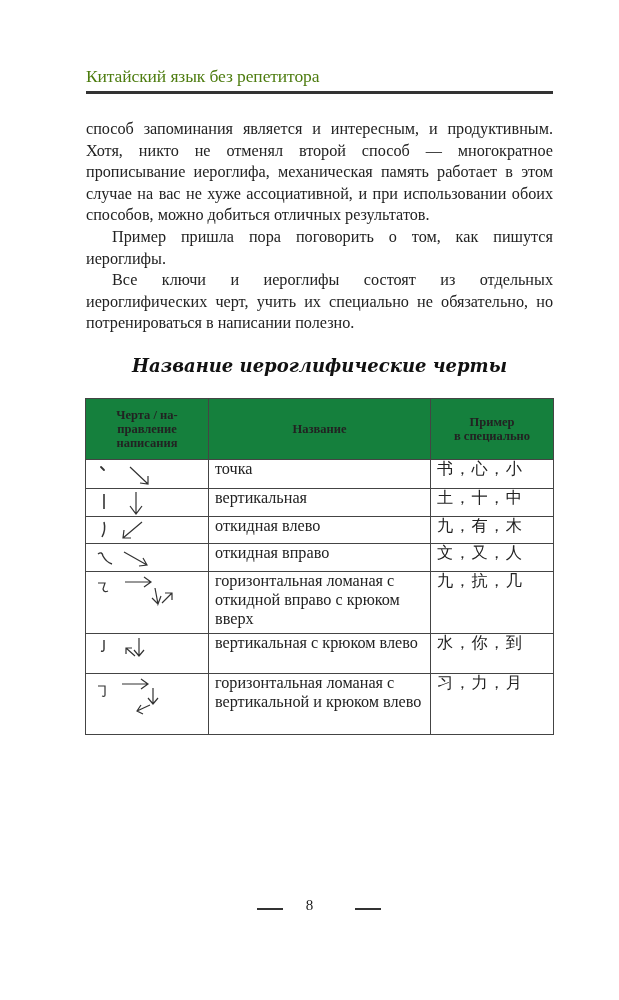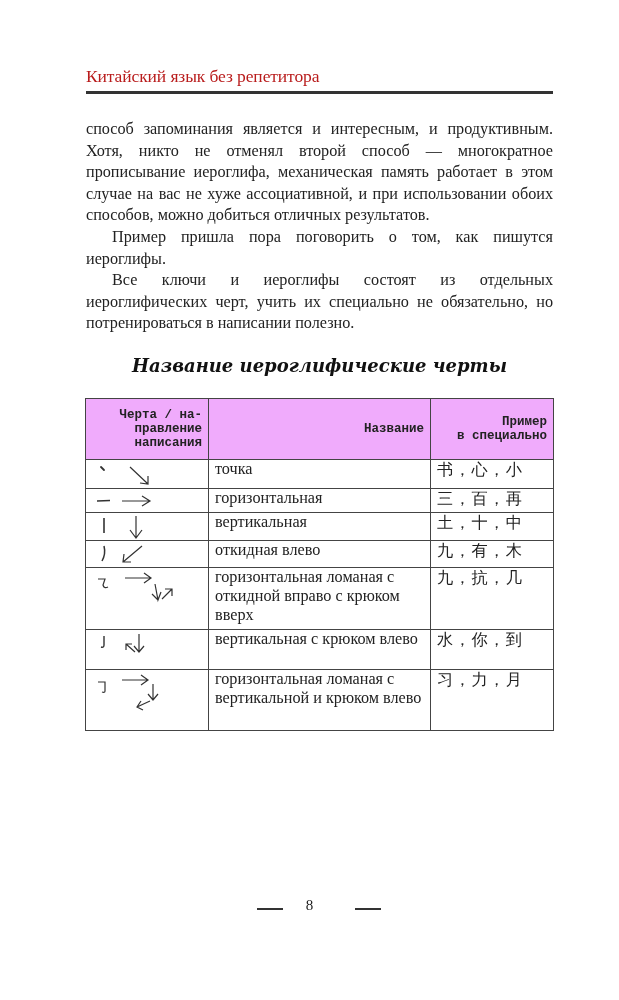--- a/index.html
+++ b/index.html
@@ -1,35 +1,35 @@
 <!DOCTYPE html>
 <html><head>
 <meta charset="utf-8">
 <style>
   html, body { margin:0; padding:0; background:#fff; }
   body { width:619px; height:1000px; position:relative; overflow:hidden;
          font-family:"DejaVu Serif", "Liberation Serif", serif; color:#1a1a1a; }
   .running-head { position:absolute; left:86px; top:66px; font-family:"Liberation Serif", serif;
-                  font-size:17.5px; color:#b91c1c; letter-spacing:-0.1px; }
+                  font-size:17.5px; color:#4d7c0f; letter-spacing:-0.1px; }
   .head-rule { position:absolute; left:86px; top:91px; width:467px; height:2.5px; background:#333; }
   .body-text { position:absolute; left:86px; top:119px; width:467px; font-family:"Liberation Serif", serif;
                font-size:16.2px; line-height:21.6px; text-align:justify; color:#222; }
   .body-text p { margin:0; }
   .body-text p.indent { text-indent:26px; }
   .section-title { position:absolute; left:86px; top:355px; width:467px; text-align:center;
                    font-family:"DejaVu Serif", serif; font-style:italic; font-weight:bold;
                    font-size:18px; color:#111; }
   table.strokes { position:absolute; left:85px; top:398px; width:469px; border-collapse:collapse;
                   font-family:"Liberation Serif", serif; }
   table.strokes th, table.strokes td { border:1.6px solid #444; padding:0 6px; vertical-align:top; }
-  table.strokes th { background:#f0abfc; font-family:Liberation Mono, monospace; font-weight:bold; font-size:12.5px;
-                     line-height:14px; text-align:right; vertical-align:middle; color:#222; }
+  table.strokes th { background:#15803d; font-family:Liberation Serif, serif; font-weight:bold; font-size:12.5px;
+                     line-height:14px; text-align:center; vertical-align:middle; color:#222; }
   table.strokes td { font-size:16.2px; line-height:19px; color:#222; padding-top:0; }
   td.col-stroke { width:98px; position:relative; padding:0; }
-  td.col-example { font-family:Liberation Sans, sans-serif; font-size:13.5px; color:#444; letter-spacing:1px; padding-top:3px; }
+  td.col-example { font-family:Liberation Serif, serif; font-size:13.5px; color:#444; letter-spacing:1px; padding-top:3px; }
   .stroke-svg { display:block; }
   .page-number { position:absolute; left:0; width:619px; top:897px; text-align:center;
                  font-family:"Liberation Serif", serif; font-size:15px; color:#222; }
   .deco-line { position:absolute; top:908px; height:2px; width:26px; background:#333; }
 </style>
 </head>
 <body>
 
 <div class="running-head">Китайский язык без репетитора</div>
 <div class="head-rule"></div>
@@ -63,30 +63,20 @@
       <td class="col-stroke">
         <svg class="stroke-svg" width="110" height="28" viewBox="0 0 110 28">
           <path d="M9 7 L12 10" stroke="#333" stroke-width="1.8" fill="none" stroke-linecap="round"></path>
           <path d="M38 7 L56 24 M48 23 L56 24 L56 16" stroke="#333" stroke-width="1.2" fill="none"></path>
         </svg>
       </td>
       <td>точка</td>
       <td class="col-example">书，心，小</td>
     </tr>
 
-    <tr style="height:23px">
-      <td class="col-stroke">
-        <svg class="stroke-svg" width="110" height="23" viewBox="0 0 110 23">
-          <path d="M5 12 L18 11.5" stroke="#333" stroke-width="1.3" fill="none"></path>
-          <path d="M30 12 L58 12 M50 7 L58 12 L50 17" stroke="#333" stroke-width="1.2" fill="none"></path>
-        </svg>
-      </td>
-      <td>горизонтальная</td>
-      <td class="col-example">三，百，再</td>
-    </tr>
 
     <tr style="height:27px">
       <td class="col-stroke">
         <svg class="stroke-svg" width="110" height="27" viewBox="0 0 110 27">
           <path d="M12 5 L12 20" stroke="#333" stroke-width="1.6" fill="none"></path>
           <path d="M44 3 L44 25 M38 17 L44 25 L50 17" stroke="#333" stroke-width="1.2" fill="none"></path>
         </svg>
       </td>
       <td>вертикальная</td>
       <td class="col-example">土，十，中</td>
@@ -96,20 +86,30 @@
       <td class="col-stroke">
         <svg class="stroke-svg" width="110" height="26" viewBox="0 0 110 26">
           <path d="M12 5 Q14 13 10 20" stroke="#333" stroke-width="1.5" fill="none"></path>
           <path d="M50 5 L31 21 M32 13 L31 21 L39 21" stroke="#333" stroke-width="1.2" fill="none"></path>
         </svg>
       </td>
       <td>откидная влево</td>
       <td class="col-example">九，有，木</td>
     </tr>
 
+    <tr style="height:27px">
+      <td class="col-stroke">
+        <svg class="stroke-svg" width="110" height="27" viewBox="0 0 110 27">
+          <path d="M6 10 Q10 7 11 12 Q14 18 20 20" stroke="#333" stroke-width="1.4" fill="none"></path>
+          <path d="M32 8 L55 21 M47 22 L55 21 L51 14" stroke="#333" stroke-width="1.2" fill="none"></path>
+        </svg>
+      </td>
+      <td>откидная вправо</td>
+      <td class="col-example">文，又，人</td>
+    </tr>
 
 
 
 
     <tr style="height:61px">
       <td class="col-stroke">
         <svg class="stroke-svg" width="110" height="61" viewBox="0 0 110 61">
           <path d="M6 11 L13 11 L11 17 Q12 21 16 19" stroke="#333" stroke-width="1.2" fill="none"></path>
           <path d="M33 10 L59 10 M52 5 L59 10 L52 15" stroke="#333" stroke-width="1.2" fill="none"></path>
           <path d="M63 16 L66 32 L69 24 M60 26 L66 32" stroke="#333" stroke-width="1.2" fill="none"></path>

